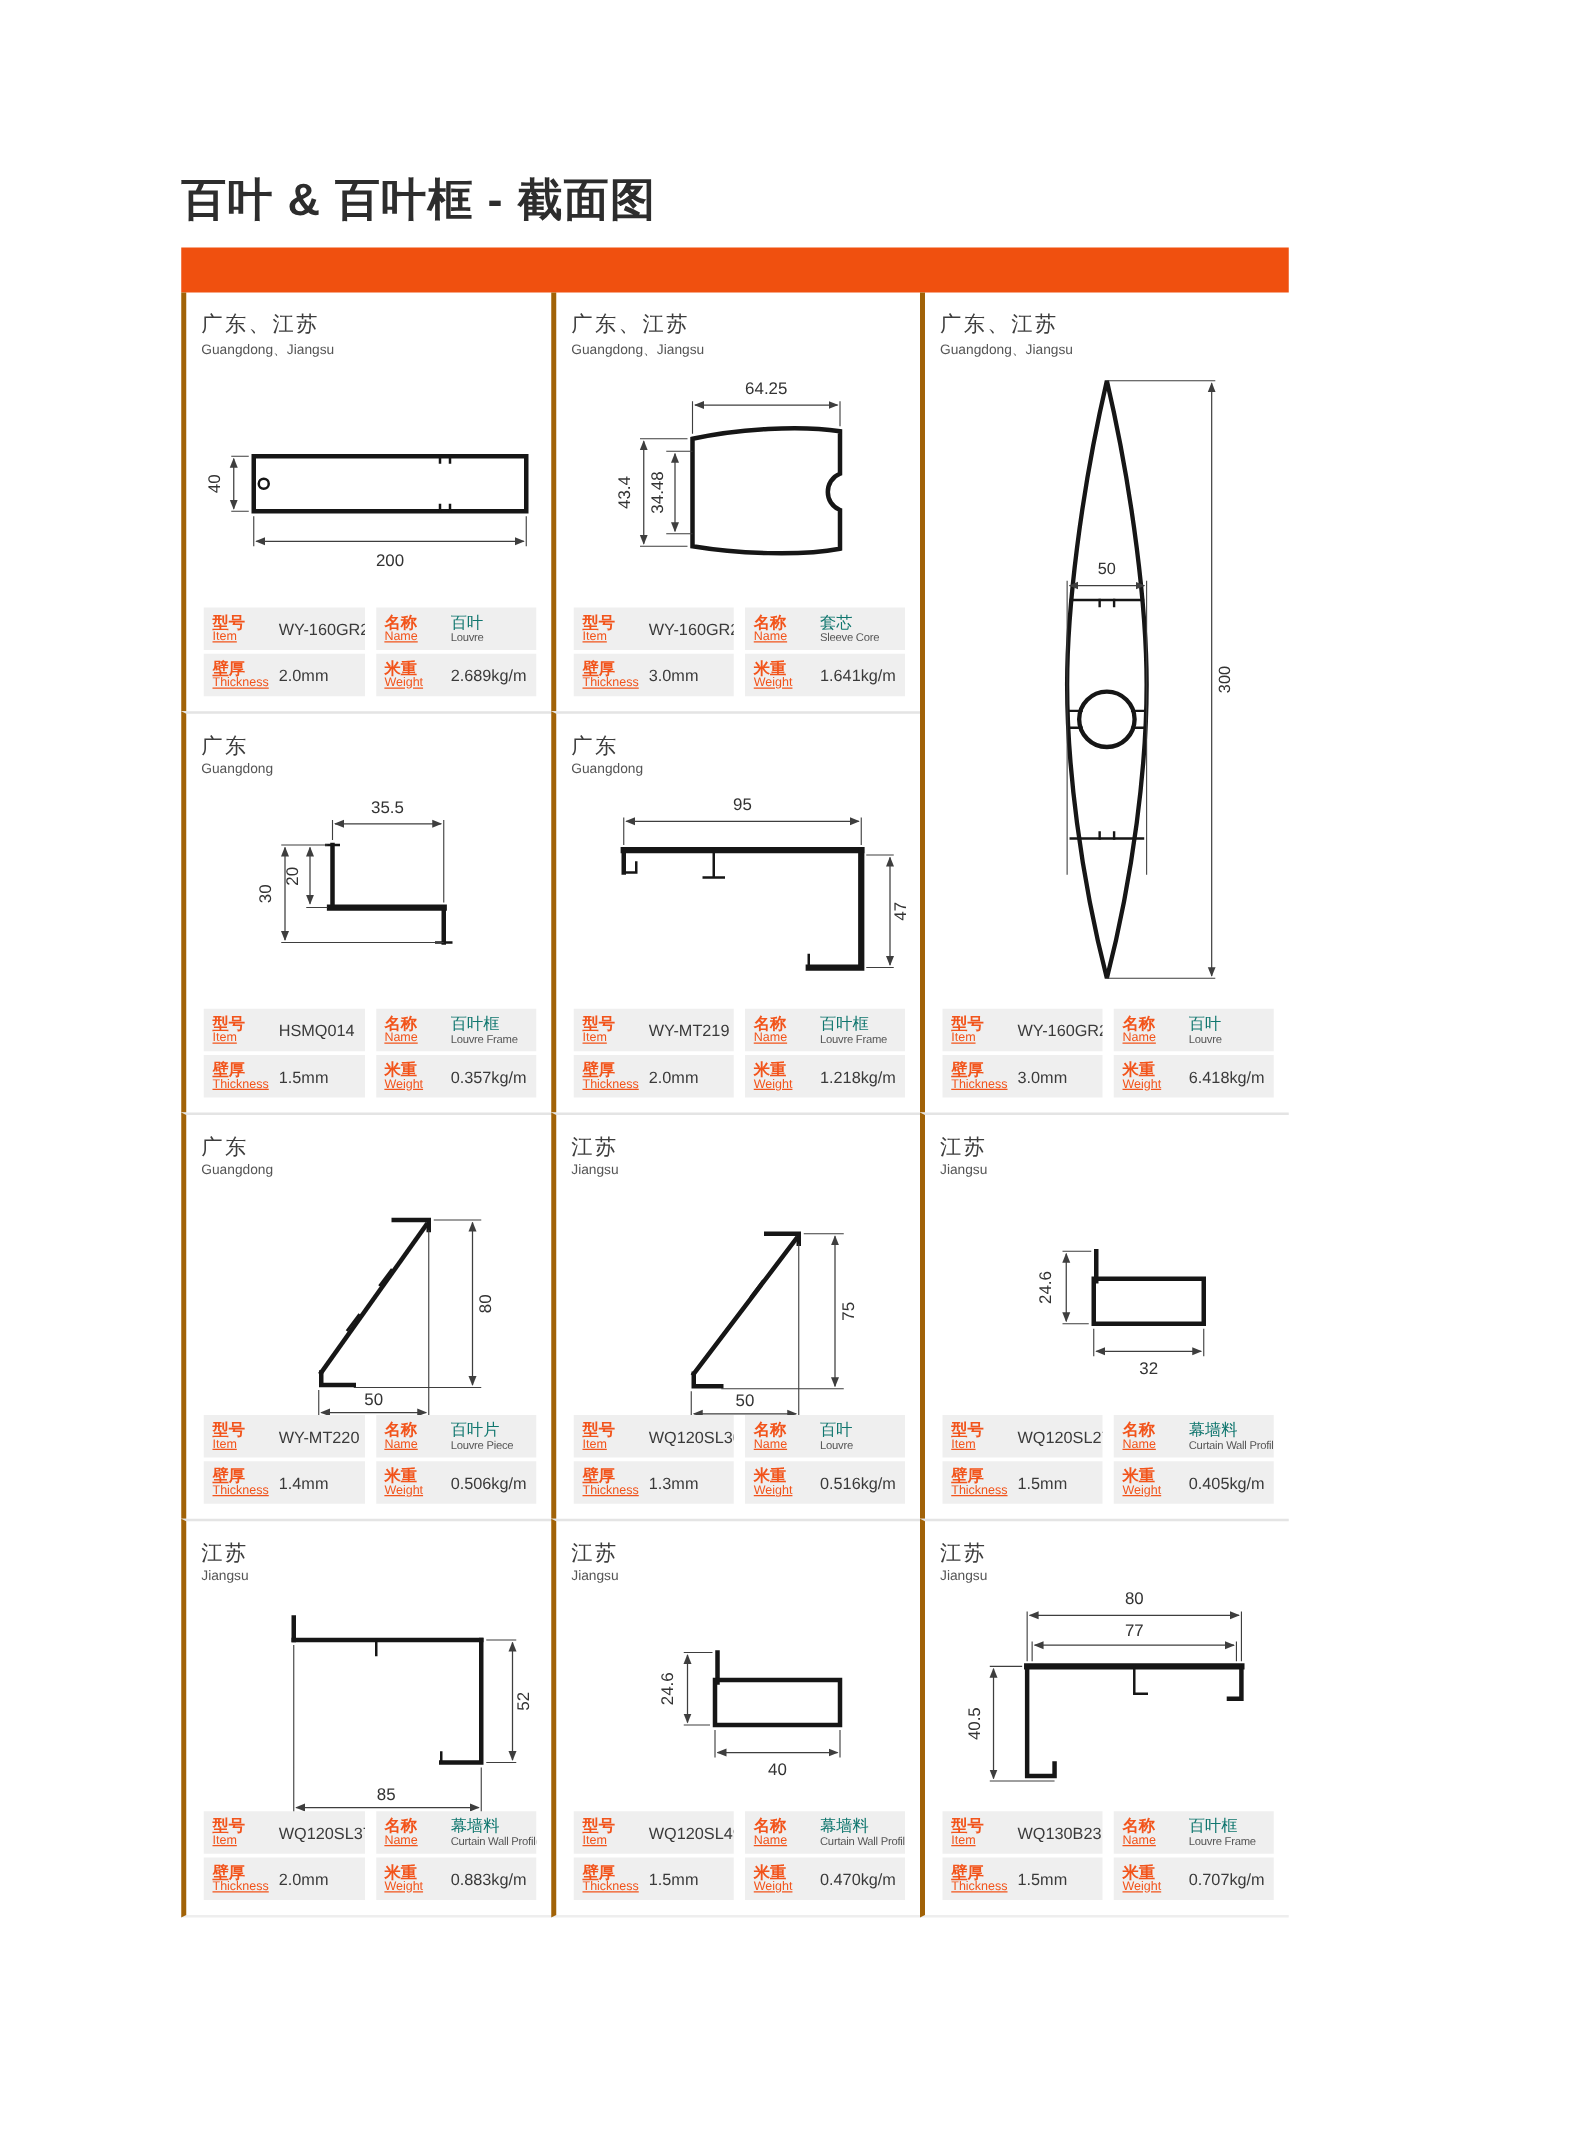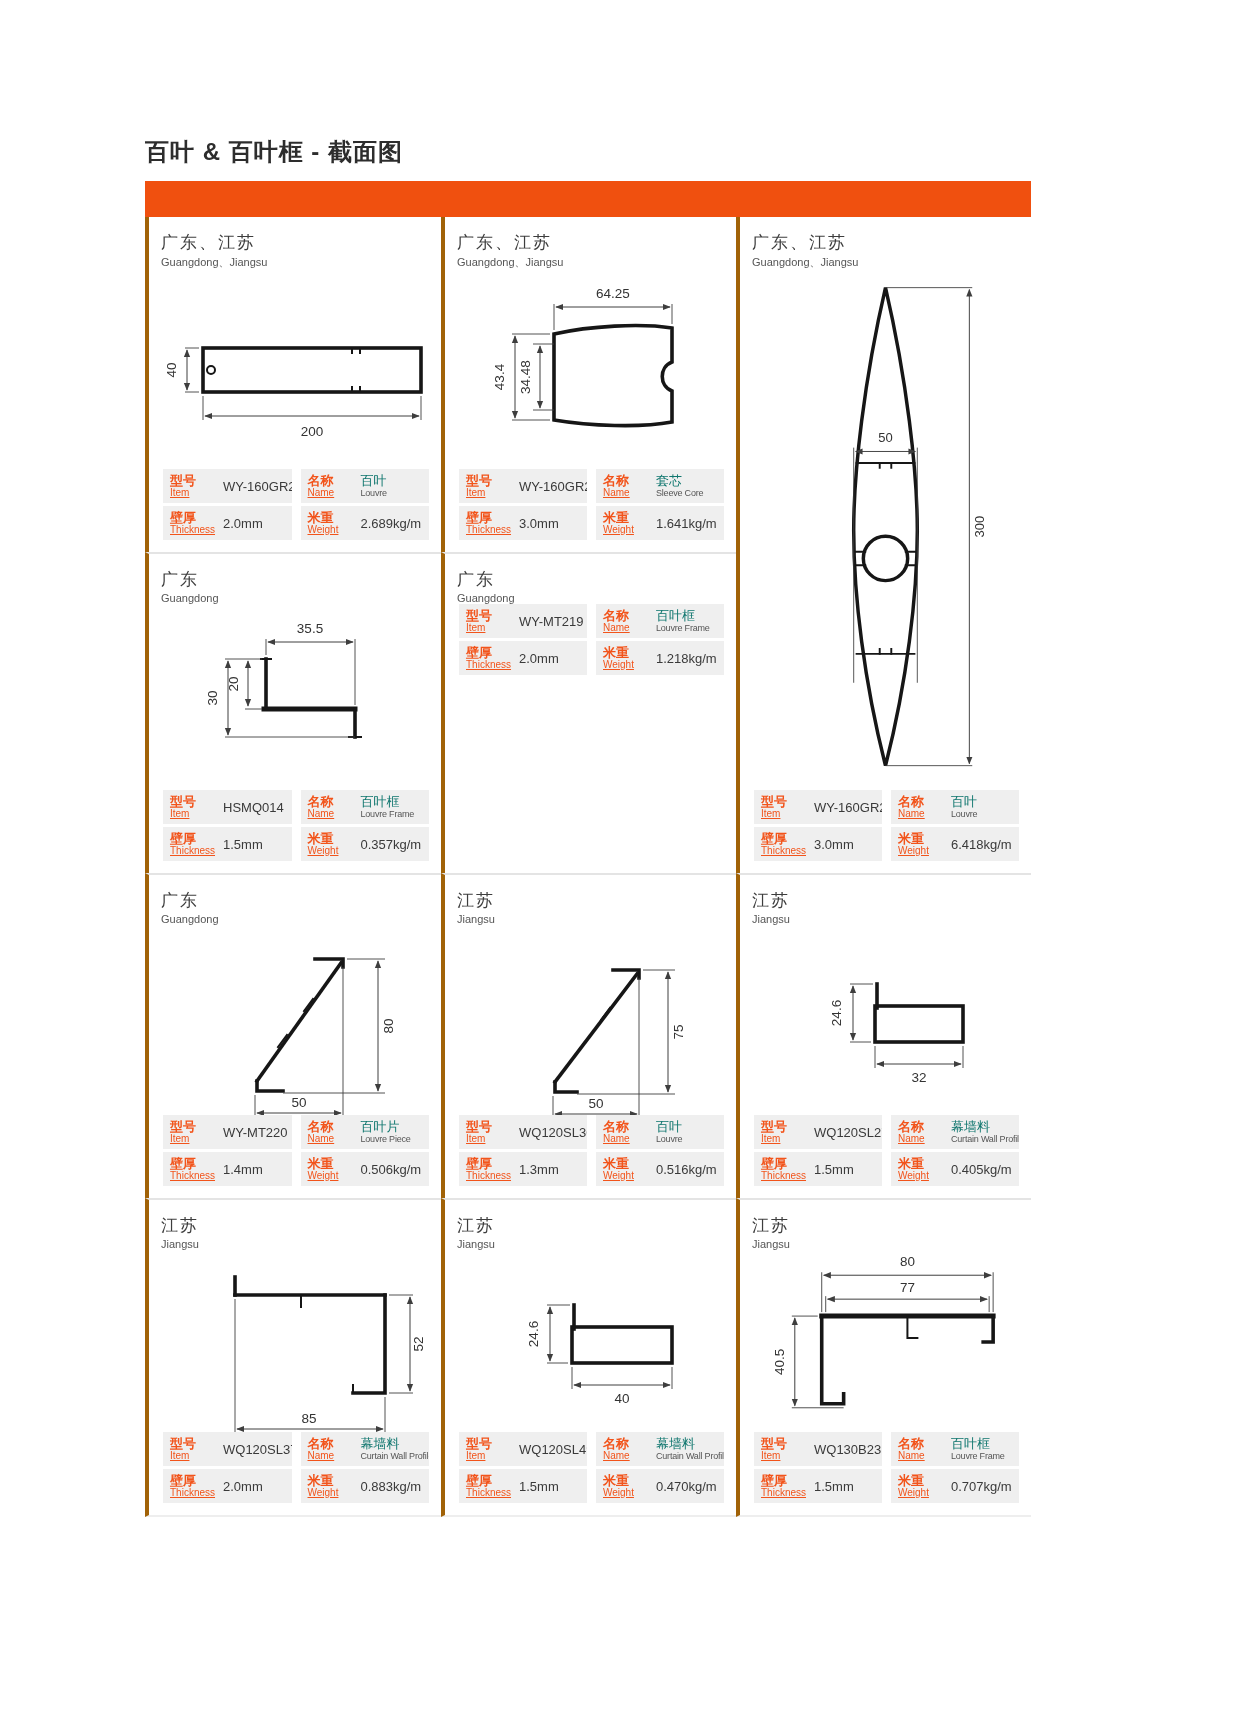--- a/index.html
+++ b/index.html
@@ -1,18 +1,18 @@
 <!DOCTYPE html>
 <html><head>
 <meta charset="utf-8">
 <style>
   html,body{margin:0;padding:0;background:#ffffff;}
   body{width:1258px;height:1719px;position:relative;font-family:"Liberation Sans","DejaVu Sans",sans-serif;}
   .page{position:absolute;left:145px;top:0;width:886px;}
-  .title-zh{margin-top:136px;font-size:24px;font-weight:bold;color:#2d2d2d;letter-spacing:1px;}
+  .title-zh{margin-top:136px;font-size:36px;font-weight:bold;color:#2d2d2d;letter-spacing:1px;}
   .title-en{margin-top:5px;font-size:28px;color:#F4521C;}
   .header-bar{margin-top:13px;height:36px;background:#F0500F;}
   .grid{display:grid;grid-template-columns:296px 295px 295px;grid-template-rows:335px 321px 325px 319px;}
   .cell{border-left:4px solid #a16207;border-top:2px solid #e4e4e4;box-sizing:border-box;
         display:flex;flex-direction:column;min-height:0;}
   .cell.r1{border-top:none;}
   .cell.last{border-bottom:2px solid #eeeeee;}
   .cell.span2{grid-column:3;grid-row:1 / span 2;}
   .region{padding:14px 0 0 12px;}
   .region-zh{font-size:17px;color:#3d3d3d;letter-spacing:2px;}
@@ -299,20 +299,41 @@
             </div>
         </div>
       </div>
     </section>
 
     <section class="cell">
       <div class="region">
         <div class="region-zh">广东</div>
         <div class="region-en">Guangdong</div>
       </div>
+      <div class="drawing">
+        <svg width="284" height="196" viewBox="0 0 284 196">
+          <defs>
+              <marker id="a4" viewBox="0 0 10 10" refX="9" refY="5" markerWidth="8" markerHeight="8" orient="auto-start-reverse">
+                <path d="M0,1L10,5L0,9z" fill="#3e3e3e"></path>
+              </marker>
+            </defs>
+          <path class="pf pf5" d="M50,64 H240"></path>
+          <path class="pf pf4" d="M50,64 V82"></path>
+          <path class="pf thin" d="M50,82 H60 M60,74 V82"></path>
+          <path class="pf thin" d="M122,64 V86 M114,86 H130"></path>
+          <path class="pf pf5" d="M240,64 V158 M240,158 H198"></path>
+          <path class="pf thin" d="M198,158 V148"></path>
+          <path class="ext" d="M50,60 V38 M240,60 V38"></path>
+          <line class="dl" x1="52" y1="41" x2="238" y2="41" marker-start="url(#a4)" marker-end="url(#a4)"></line>
+          <text class="dt" x="145" y="32" text-anchor="middle">95</text>
+          <path class="ext" d="M244,68 H266 M244,158 H266"></path>
+          <line class="dl" x1="263" y1="70" x2="263" y2="156" marker-start="url(#a4)" marker-end="url(#a4)"></line>
+          <text class="dt" transform="rotate(-90 276 113)" x="276" y="113" text-anchor="middle">47</text>
+        </svg>
+      </div>
       <div class="spec">
         <div class="srow">
           <div class="sc">
               <div class="sl">
                 <b>型号</b>
                 <i>Item</i>
               </div>
               <div class="sv">WY-MT219</div>
             </div>
           <div class="sc">

